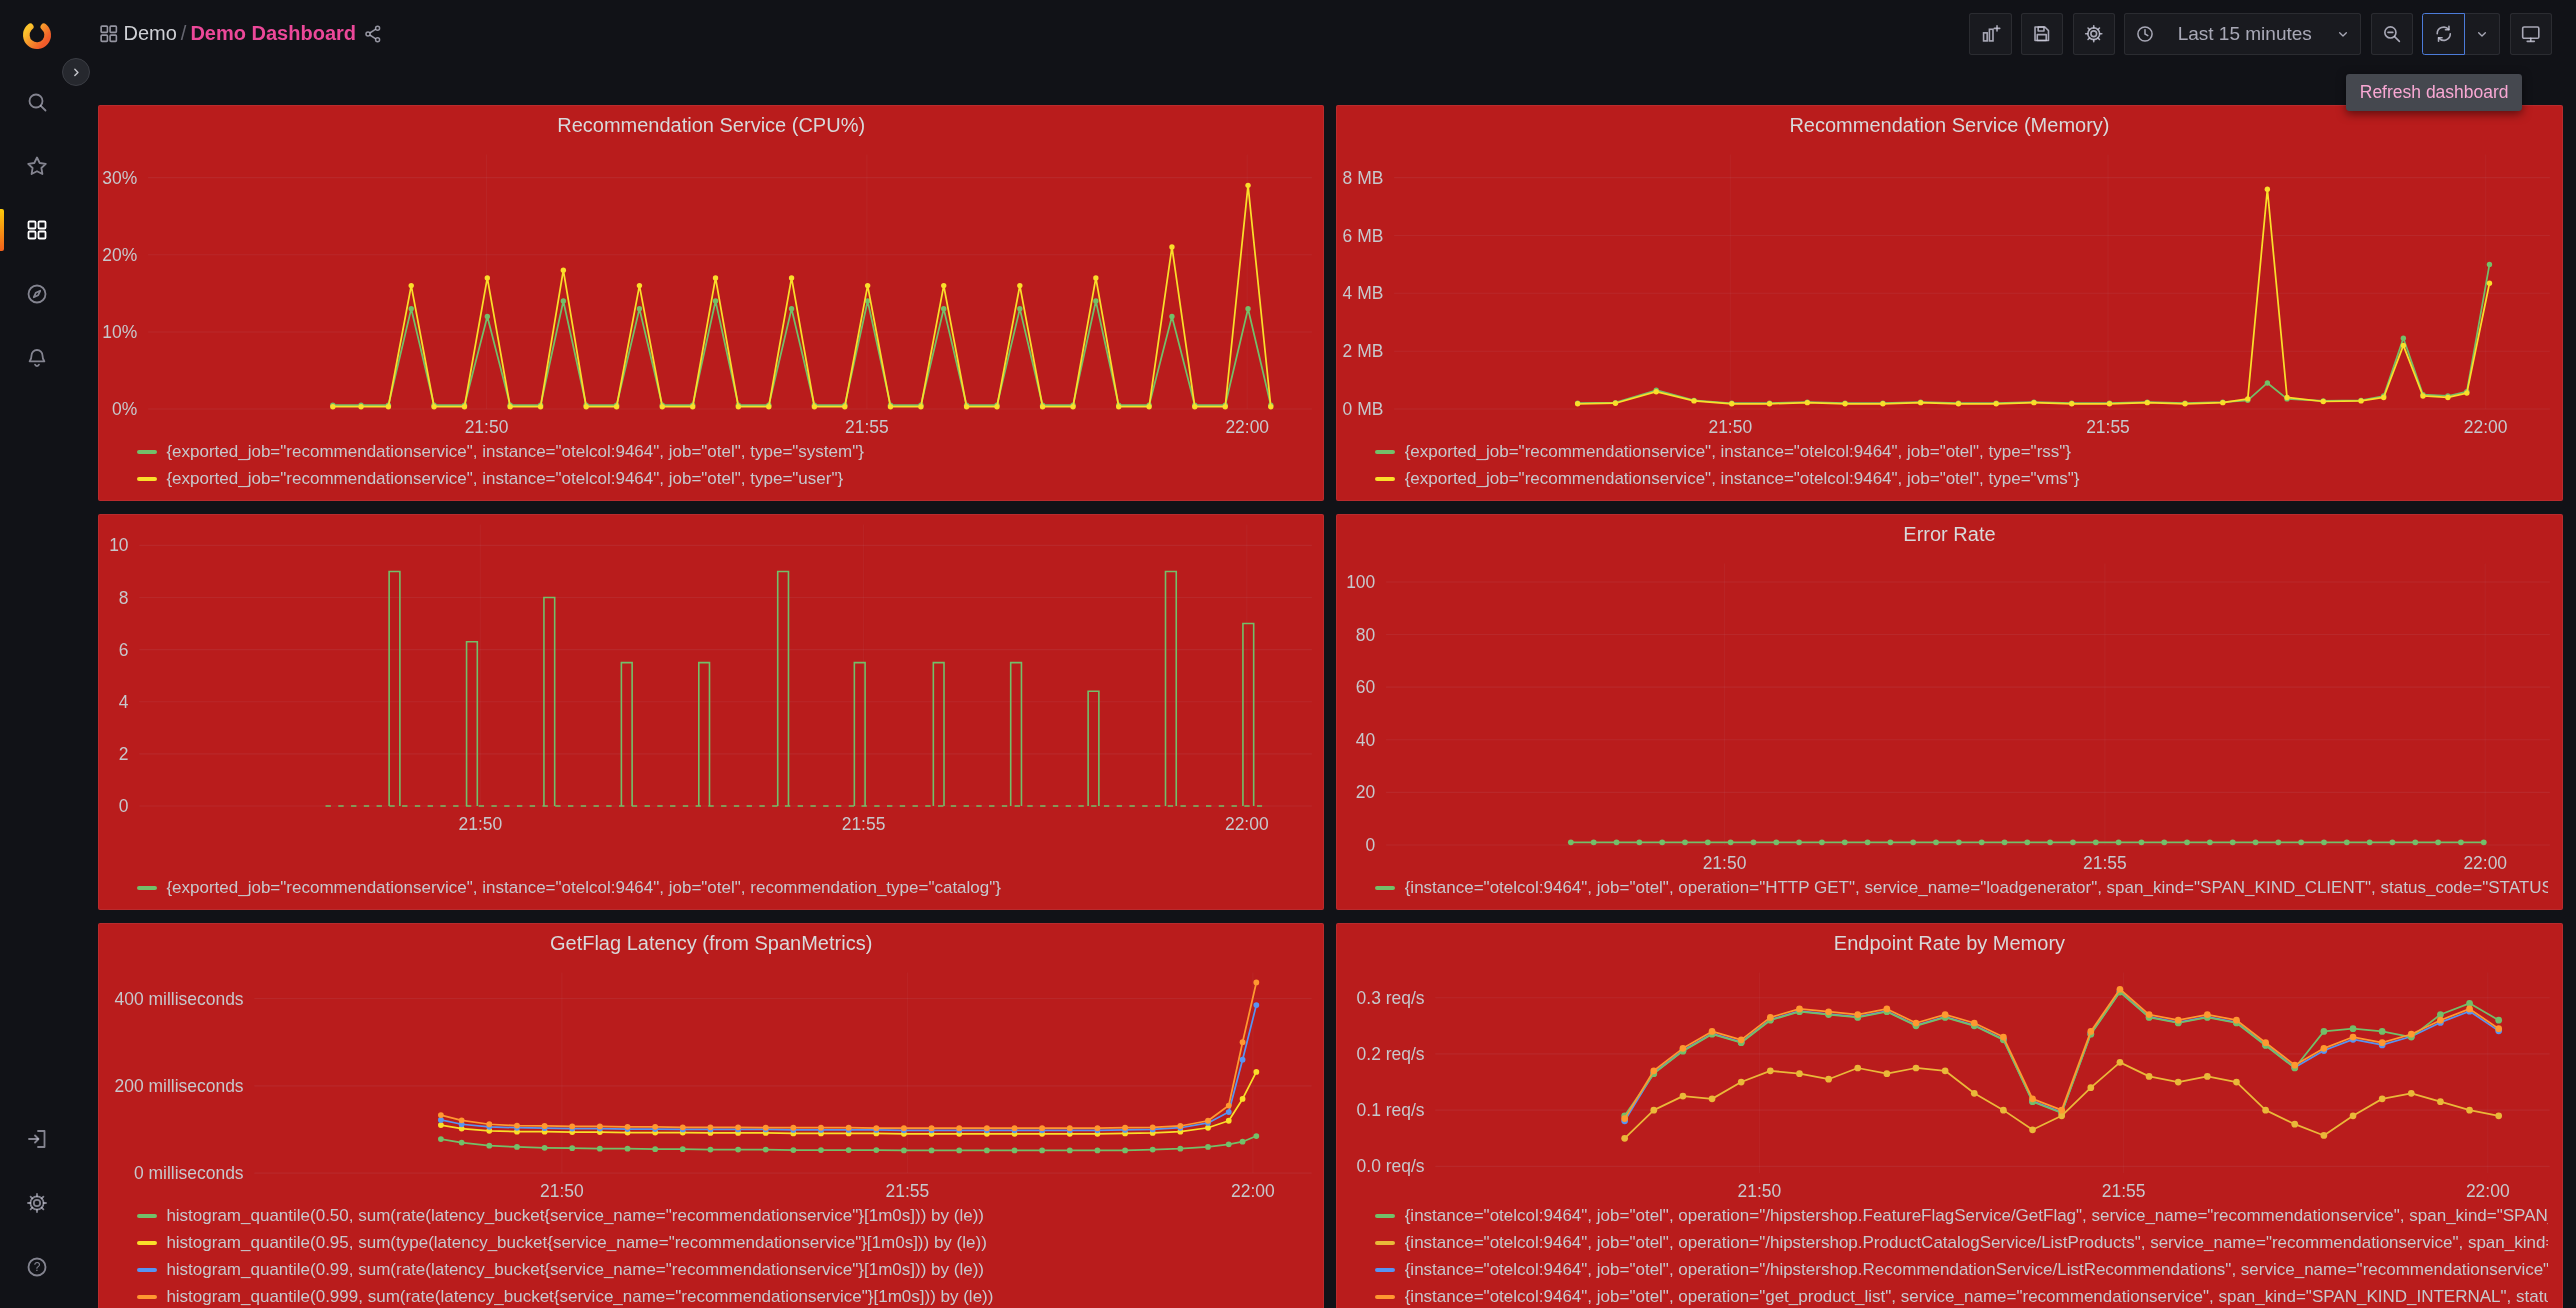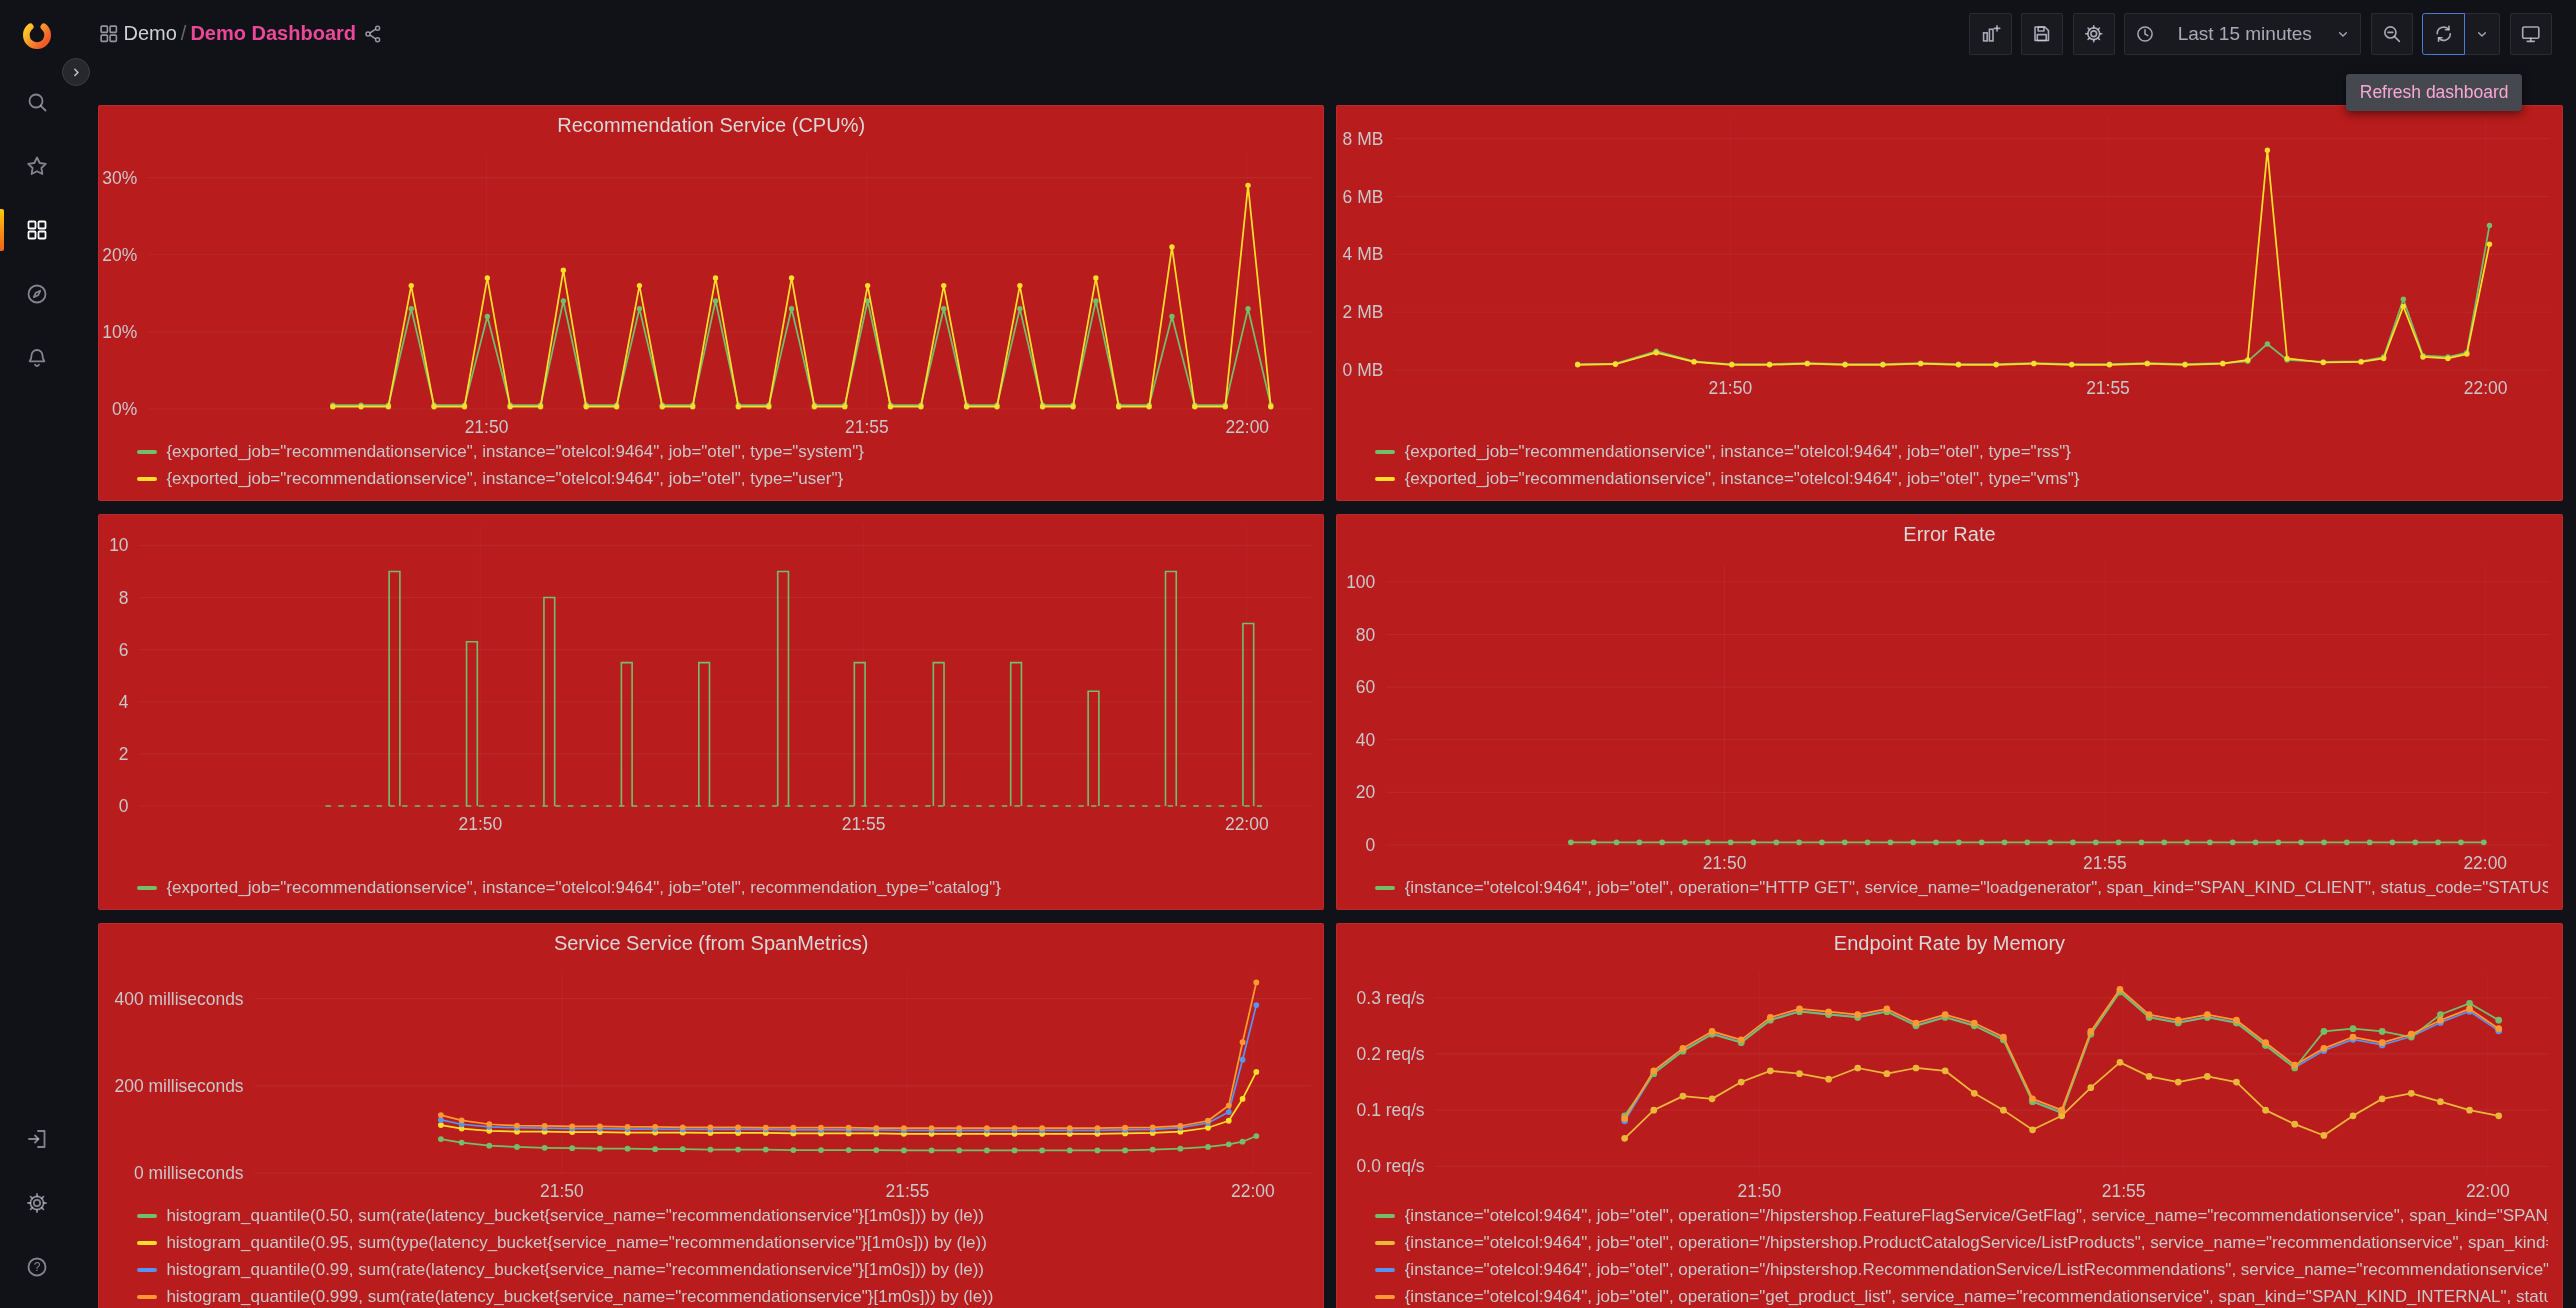--- a/index.html
+++ b/index.html
@@ -401,20 +401,21 @@
           <span class="swatch" style="background: rgb(115, 191, 105);"></span>
           <span class="legend-label">{exported_job="recommendationservice", instance="otelcol:9464", job="otel", type="system"}</span>
         </div>
         <div class="legend-row">
           <span class="swatch" style="background: rgb(250, 222, 42);"></span>
           <span class="legend-label">{exported_job="recommendationservice", instance="otelcol:9464", job="otel", type="user"}</span>
         </div>
       </div>
   </section>
   <section class="panel">
+    <header class="panel-title">Recommendation Service (Memory)</header>
     <div class="chart-area">
         <svg width="1225" height="295" font-family="Liberation Sans, DejaVu Sans, sans-serif" font-size="26" fill="#c7c8cc" viewBox="0 0 1824 439">
           <line x1="85" x2="1806" y1="393" y2="393" stroke="rgba(204,204,220,0.07)" stroke-width="1.6"></line>
           <line x1="85" x2="1806" y1="306.9" y2="306.9" stroke="rgba(204,204,220,0.07)" stroke-width="1.6"></line>
           <line x1="85" x2="1806" y1="220.7" y2="220.7" stroke="rgba(204,204,220,0.07)" stroke-width="1.6"></line>
           <line x1="85" x2="1806" y1="134.6" y2="134.6" stroke="rgba(204,204,220,0.07)" stroke-width="1.6"></line>
           <line x1="85" x2="1806" y1="48.5" y2="48.5" stroke="rgba(204,204,220,0.07)" stroke-width="1.6"></line>
           <line x1="585.6" x2="585.6" y1="14" y2="393" stroke="rgba(204,204,220,0.05)" stroke-width="1.6"></line>
           <line x1="1148" x2="1148" y1="14" y2="393" stroke="rgba(204,204,220,0.05)" stroke-width="1.6"></line>
           <line x1="1710.4" x2="1710.4" y1="14" y2="393" stroke="rgba(204,204,220,0.05)" stroke-width="1.6"></line>
@@ -609,21 +610,21 @@
         </svg>
       </div>
     <div class="legend">
         <div class="legend-row">
           <span class="swatch" style="background: rgb(115, 191, 105);"></span>
           <span class="legend-label">{instance="otelcol:9464", job="otel", operation="HTTP GET", service_name="loadgenerator", span_kind="SPAN_KIND_CLIENT", status_code="STATUS_CODE_E</span>
         </div>
       </div>
   </section>
   <section class="panel">
-    <header class="panel-title">Service Service (from SpanMetrics)</header>
+    <header class="panel-title">GetFlag Latency (from SpanMetrics)</header>
     <div class="chart-area">
         <svg width="1225" height="241" font-family="Liberation Sans, DejaVu Sans, sans-serif" font-size="26" fill="#c7c8cc" viewBox="0 0 1824 359">
           <line x1="231" x2="1806" y1="313" y2="313" stroke="rgba(204,204,220,0.07)" stroke-width="1.6"></line>
           <line x1="231" x2="1806" y1="183" y2="183" stroke="rgba(204,204,220,0.07)" stroke-width="1.6"></line>
           <line x1="231" x2="1806" y1="53" y2="53" stroke="rgba(204,204,220,0.07)" stroke-width="1.6"></line>
           <line x1="689.1" x2="689.1" y1="14" y2="313" stroke="rgba(204,204,220,0.05)" stroke-width="1.6"></line>
           <line x1="1203.8" x2="1203.8" y1="14" y2="313" stroke="rgba(204,204,220,0.05)" stroke-width="1.6"></line>
           <line x1="1718.5" x2="1718.5" y1="14" y2="313" stroke="rgba(204,204,220,0.05)" stroke-width="1.6"></line>
           <path d="M508.9 262.3 L539.8 267.5 L581 272.1 L622.2 274 L663.4 275.3 L704.5 275.9 L745.7 276.6 L786.9 276.6 L828.1 277.3 L869.2 277.3 L910.4 277.9 L951.6 277.9 L992.8 277.9 L1033.9 278.6 L1075.1 278.6 L1116.3 278.6 L1157.5 278.6 L1198.6 279.2 L1239.8 279.2 L1281 279.2 L1322.2 279.2 L1363.4 279.2 L1404.5 279.2 L1445.7 279.2 L1486.9 279.2 L1528.1 279.2 L1569.2 277.9 L1610.4 276.6 L1651.6 274 L1682.5 270.1 L1703.1 266.2 L1723.6 257.8" fill="none" stroke="#73bf69" stroke-width="2.6" stroke-linejoin="round"></path>
           <circle cx="508.9" cy="262.3" r="4.3" fill="#73bf69"></circle>

